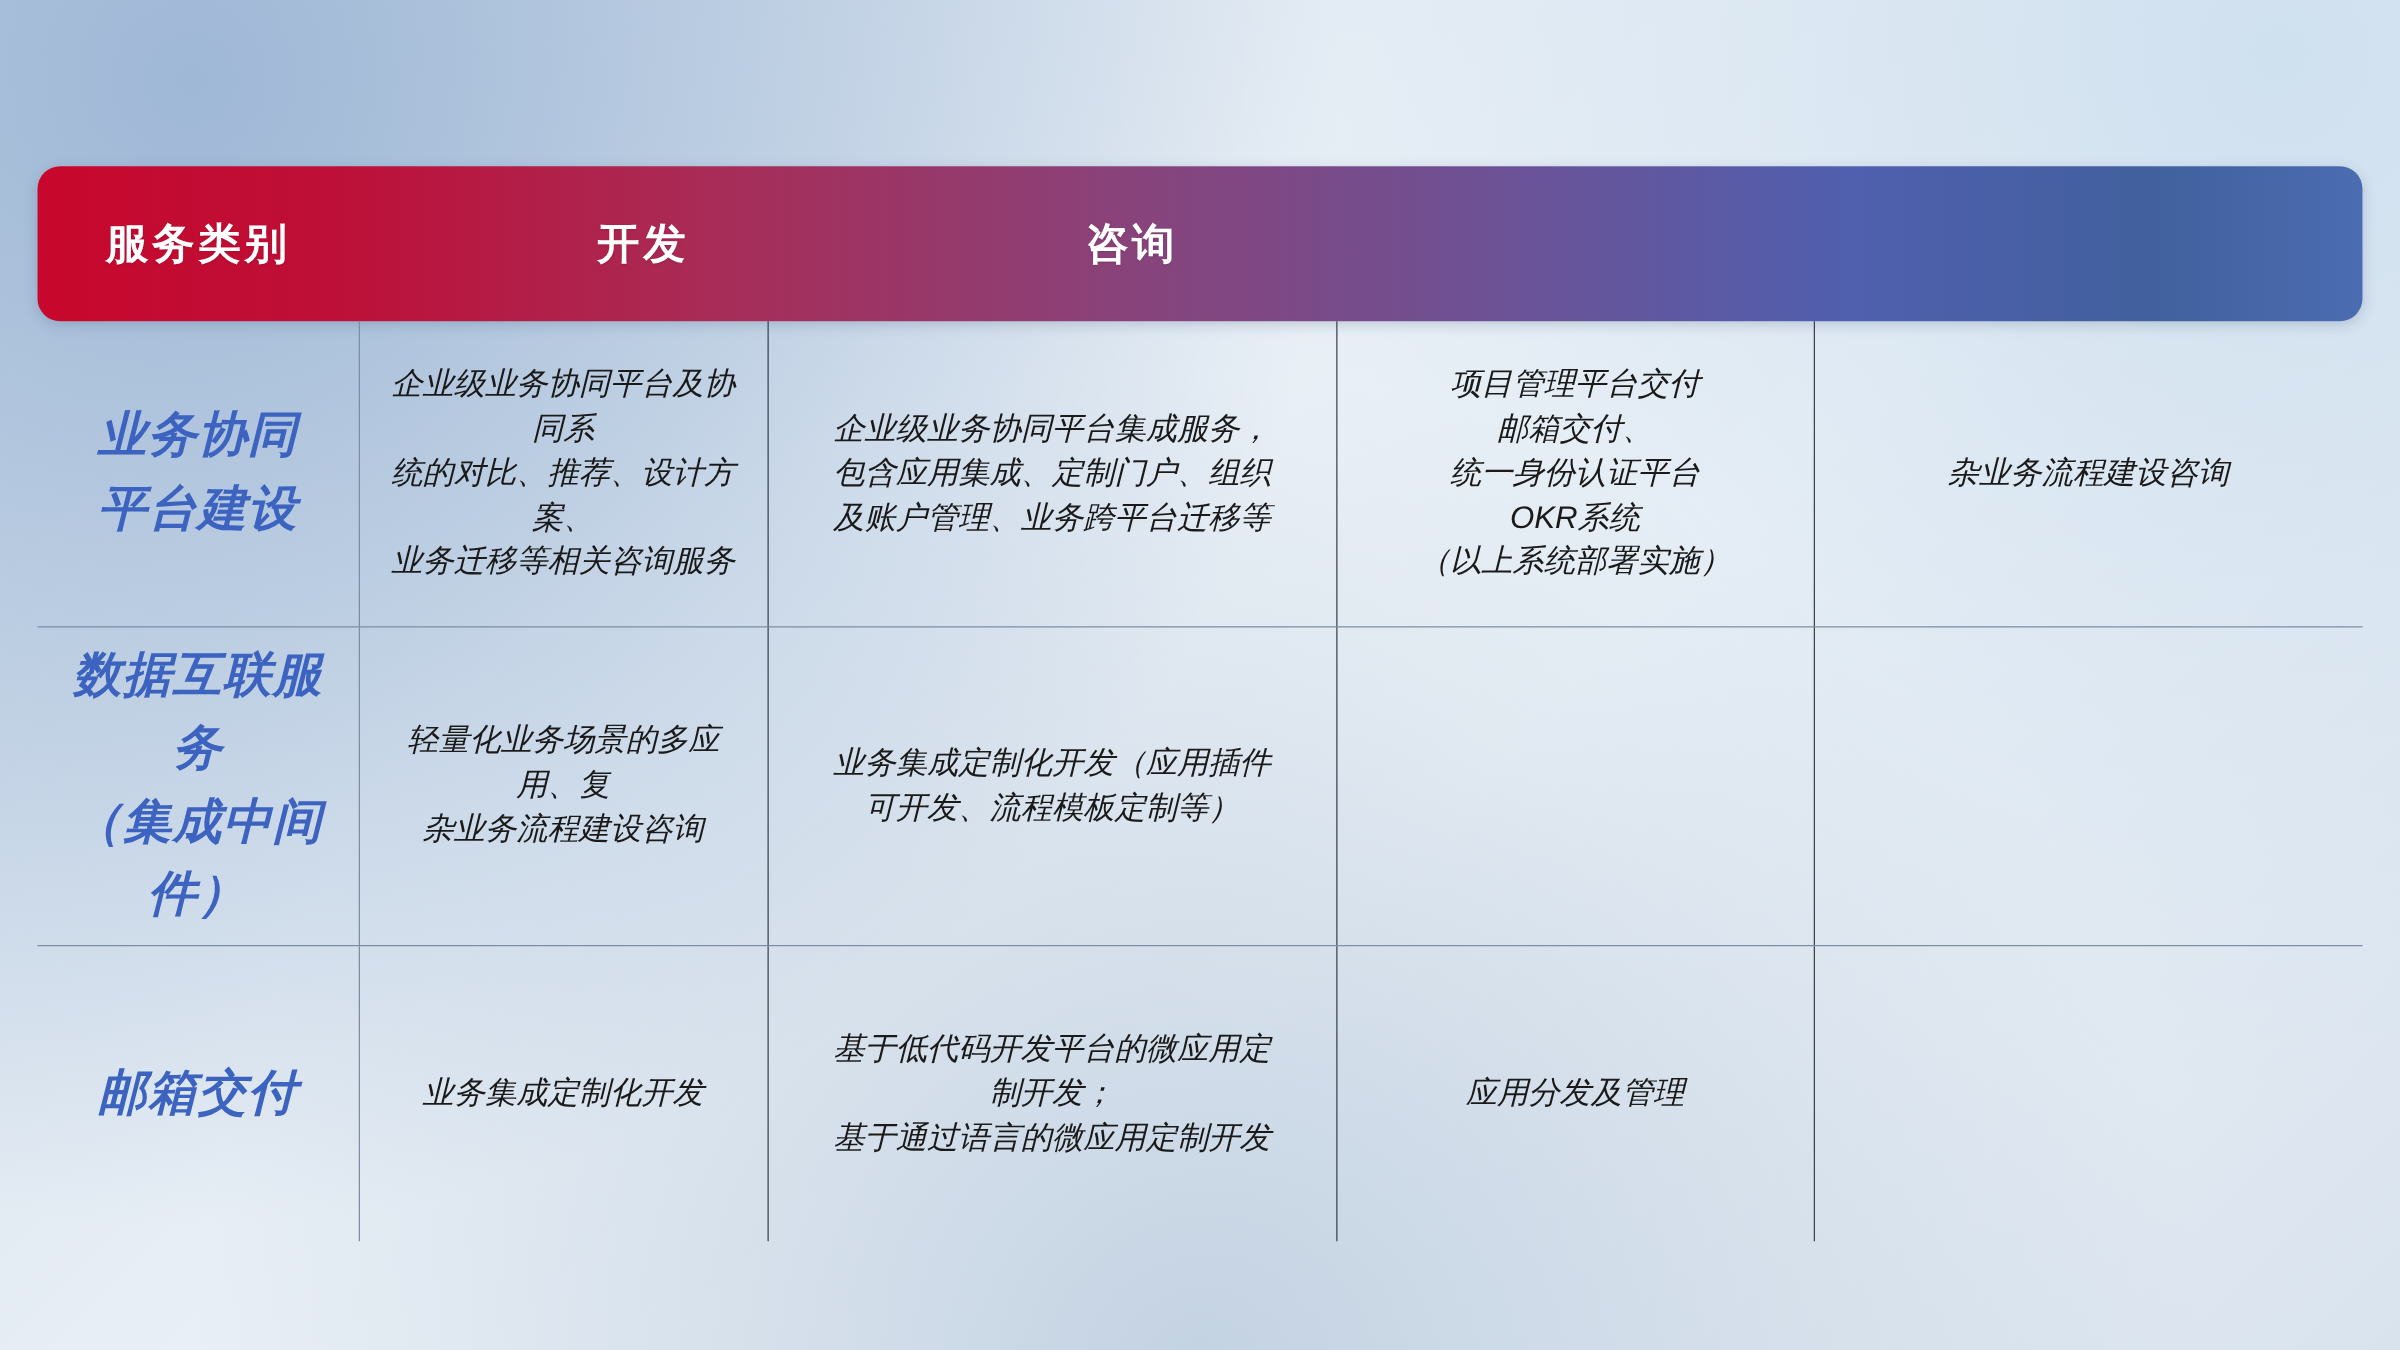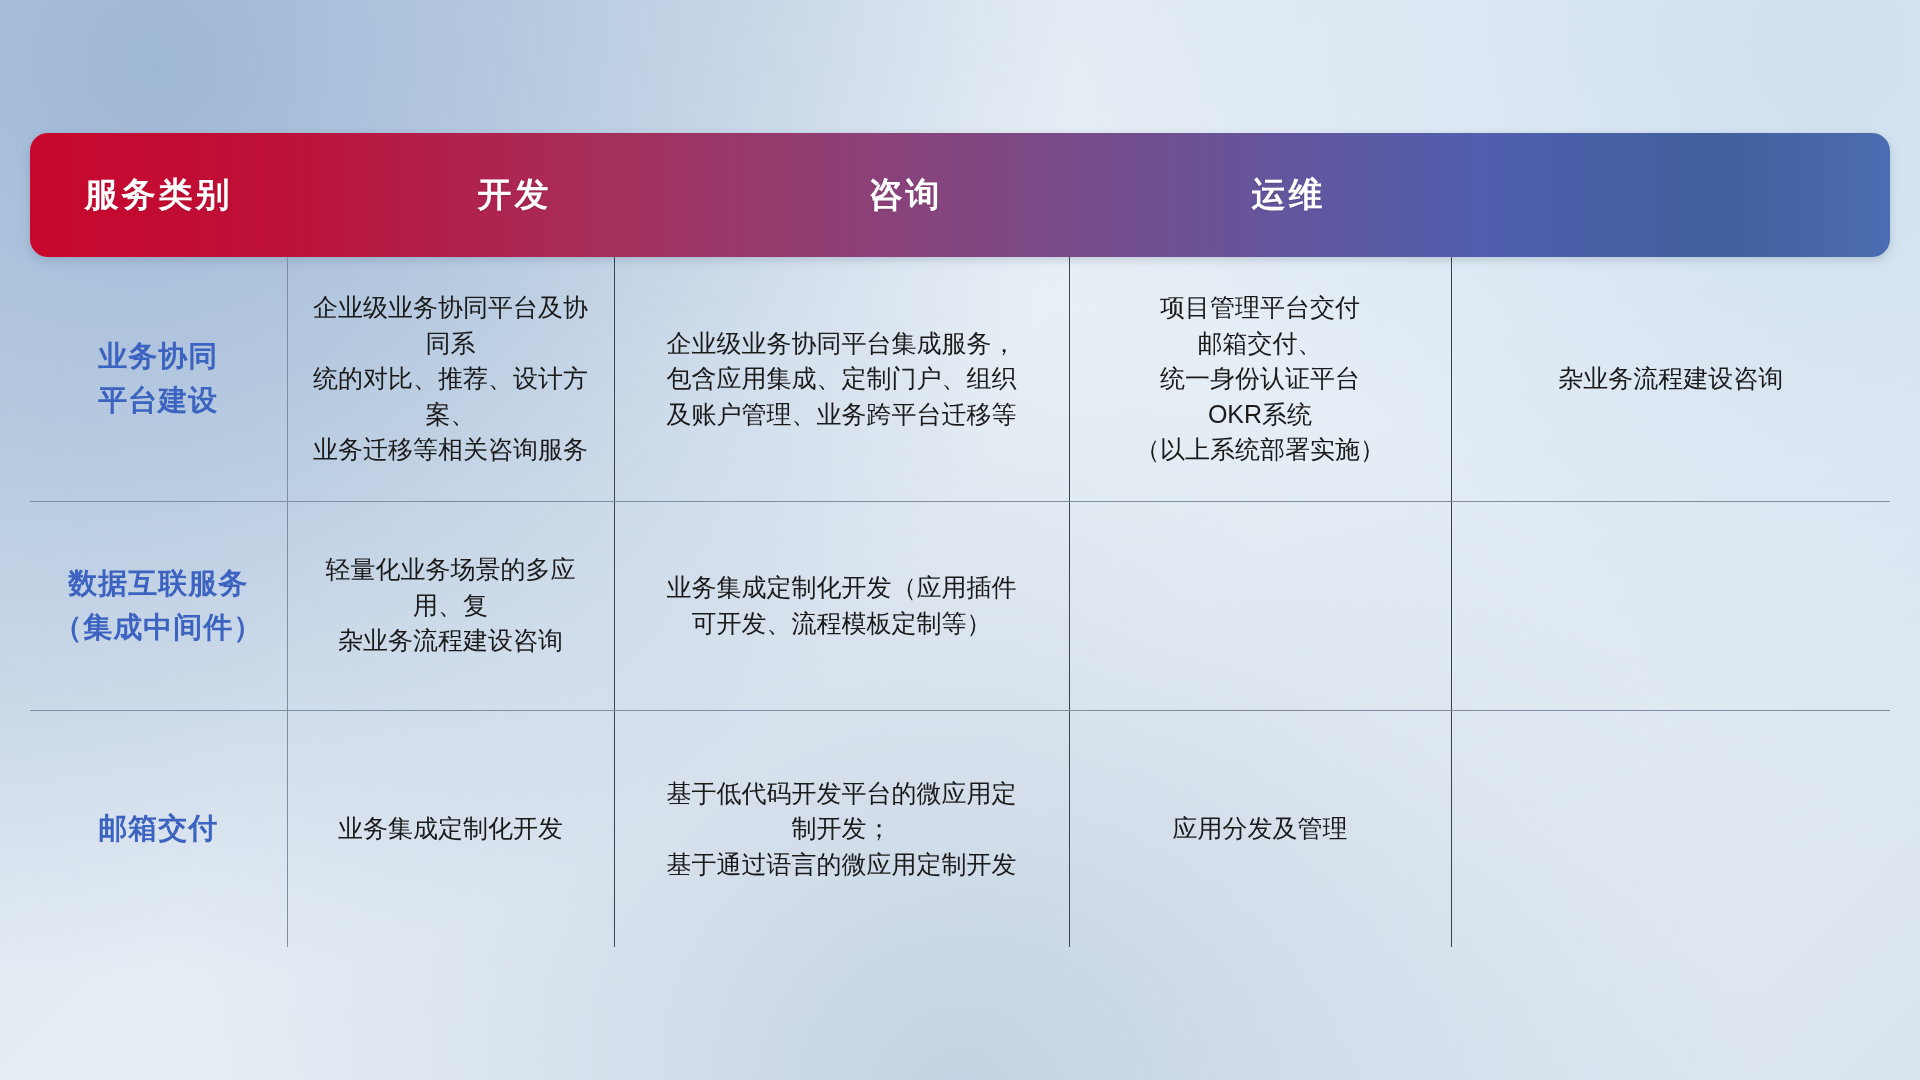--- a/index.html
+++ b/index.html
@@ -73,32 +73,33 @@
 
   table.body-table td {
     vertical-align: middle;
     text-align: center;
     padding: 10px 18px;
     font-size: 25px;
     line-height: 1.42;
     color: #1a1a1a;
     border-bottom: 1.5px solid #7d8ea3;
     border-right: 1.5px solid #3b4350;
+    font-style: italic;
   }
   table.body-table tr:last-child td {
     border-bottom: none;
   }
   table.body-table td:last-child {
     border-right: none;
   }
   table.body-table td.cat {
     border-right: 1.5px solid #7d8ea3;
     color: #3c63c0;
     font-weight: bold;
-    font-size: 29px;
+    font-size: 39px;
     letter-spacing: 1px;
     line-height: 1.5;
   }
 
   .cell-text {
     white-space: pre-line;
   }
 
   
   col.c0 { width: 257px; }
@@ -111,21 +112,20 @@
 <body>
 
 <div class="page">
 
   <div class="header-gradient"></div>
 
   <div class="header-labels">
     <div class="header-cell" style="width:257px">服务类别</div>
     <div class="header-cell" style="width:455px">开发</div>
     <div class="header-cell" style="width:327px">咨询</div>
-    <div class="header-cell" style="width:439px">运维</div>
   </div>
 
   <div class="body-area">
     <table class="body-table">
       <colgroup>
         <col class="c0">
           <col class="c1">
           <col class="c2">
           <col class="c3">
           <col class="c4">

